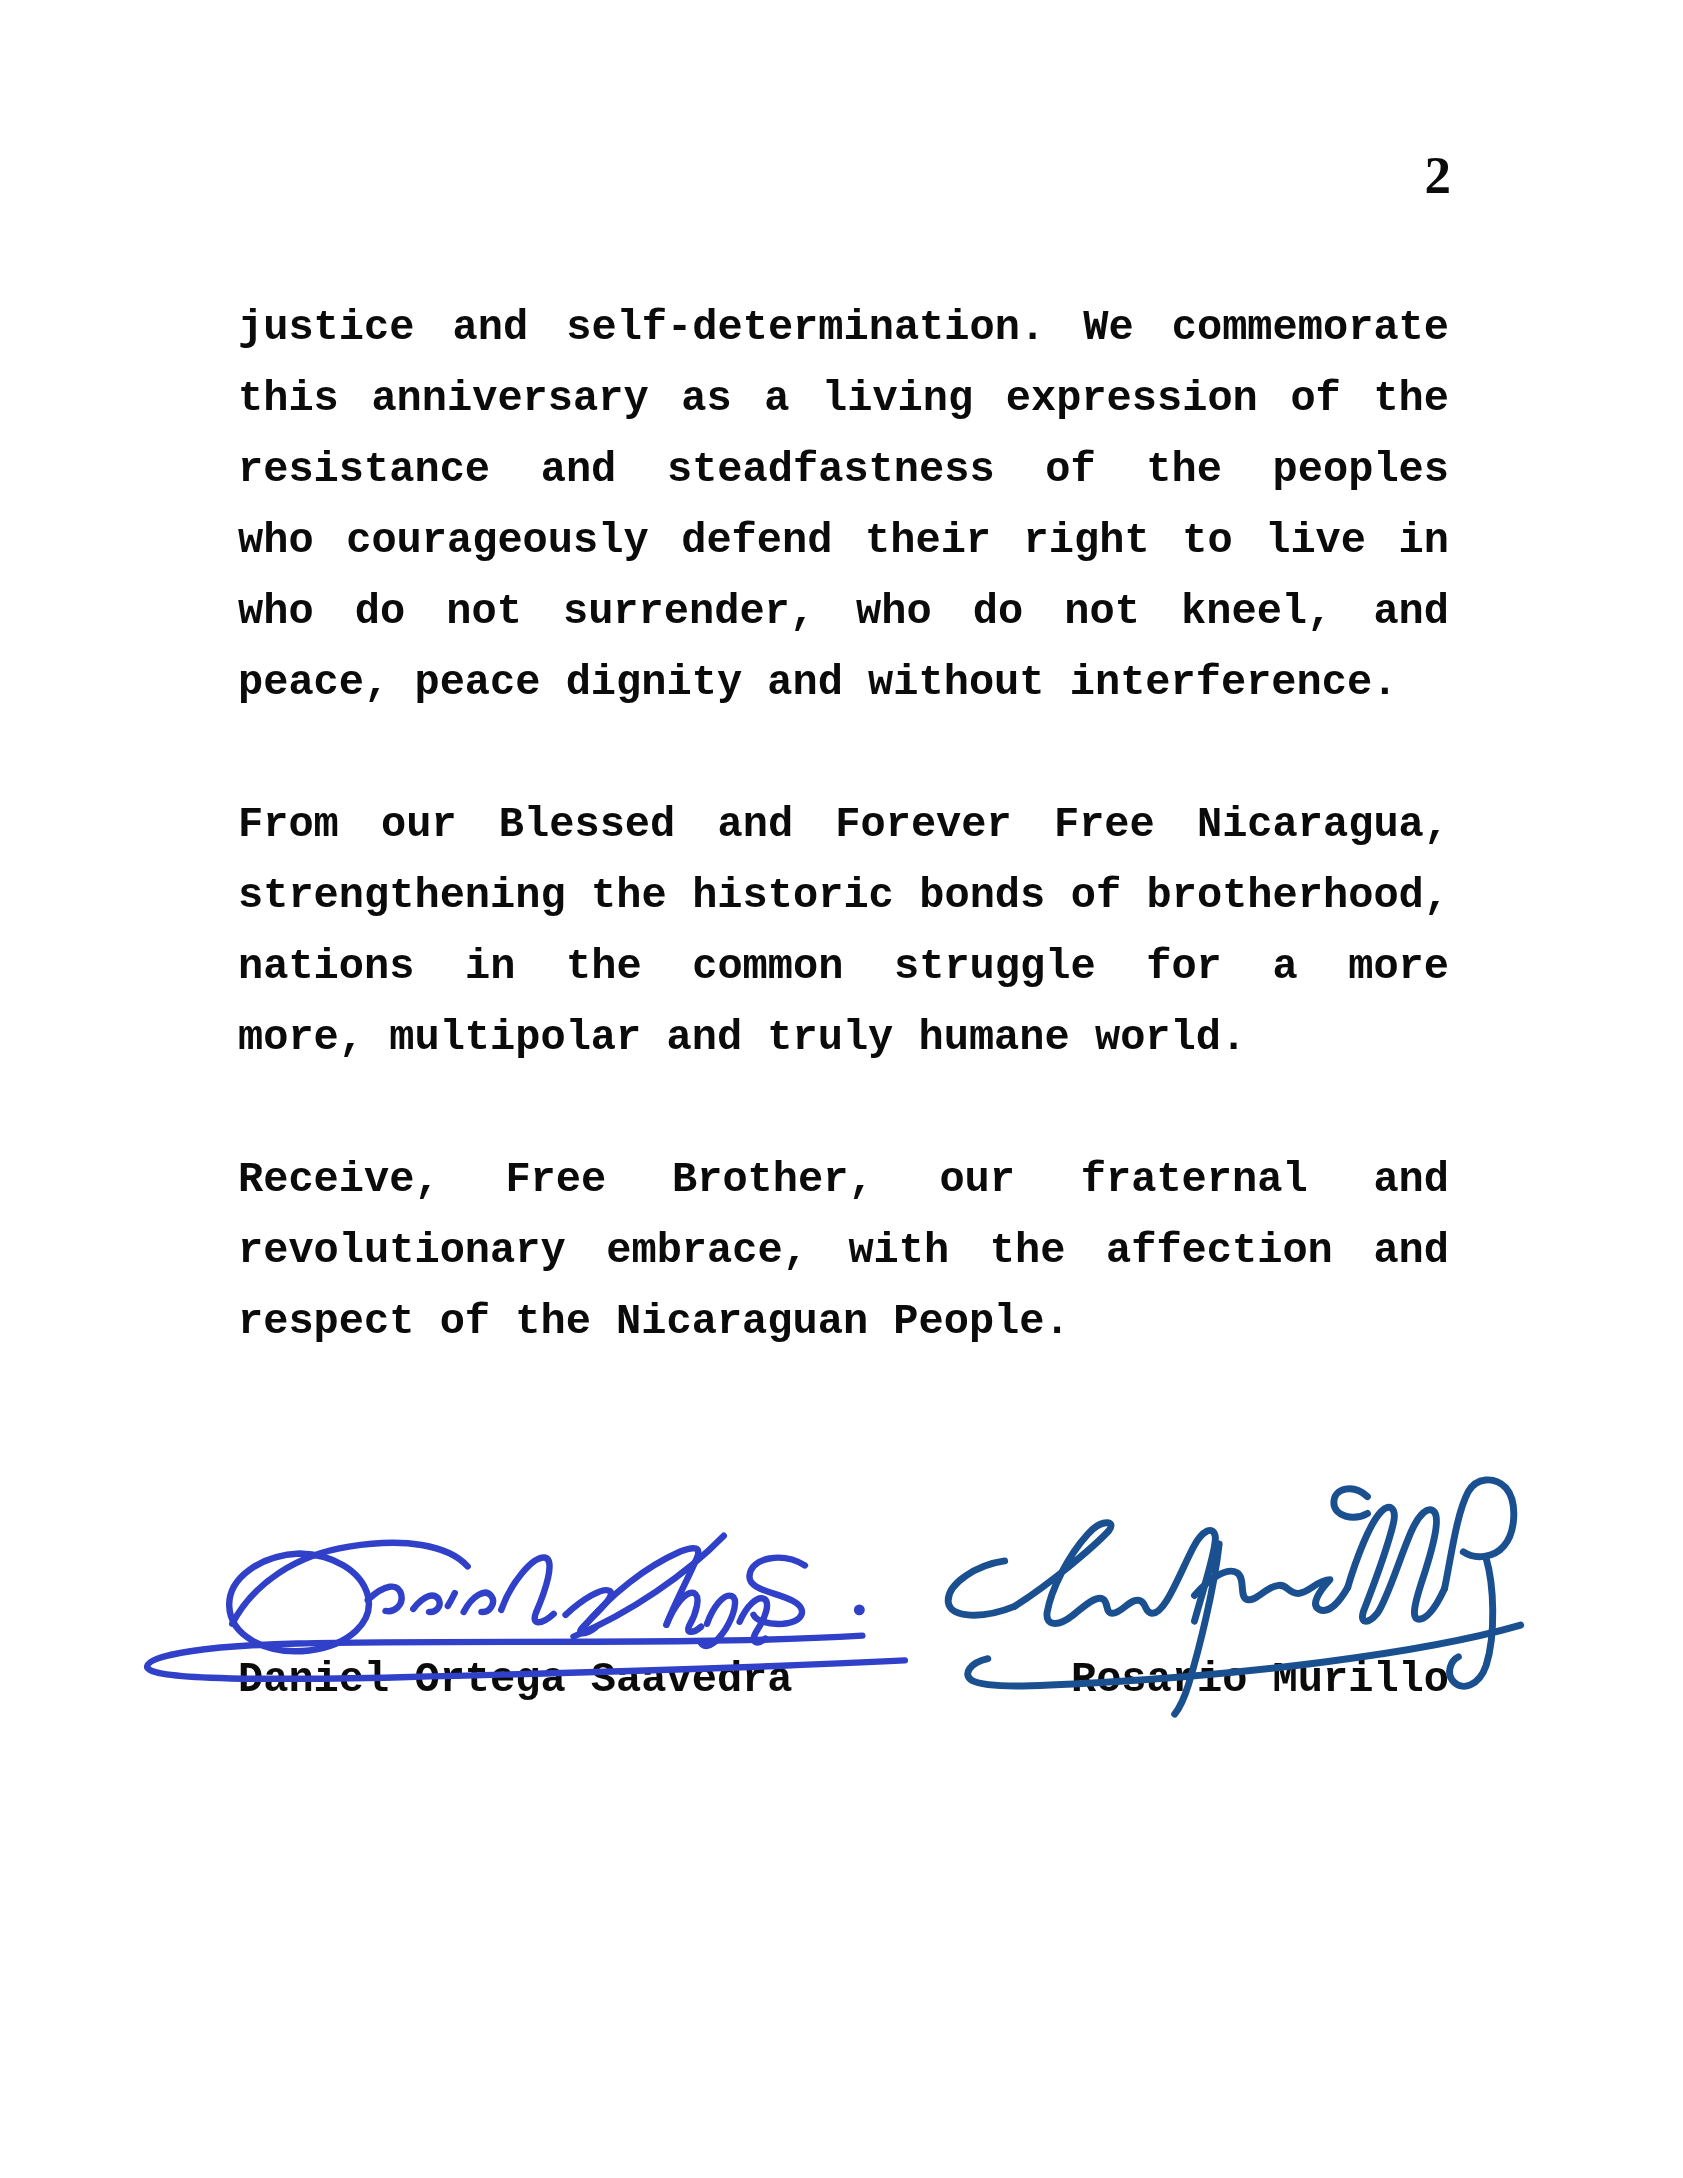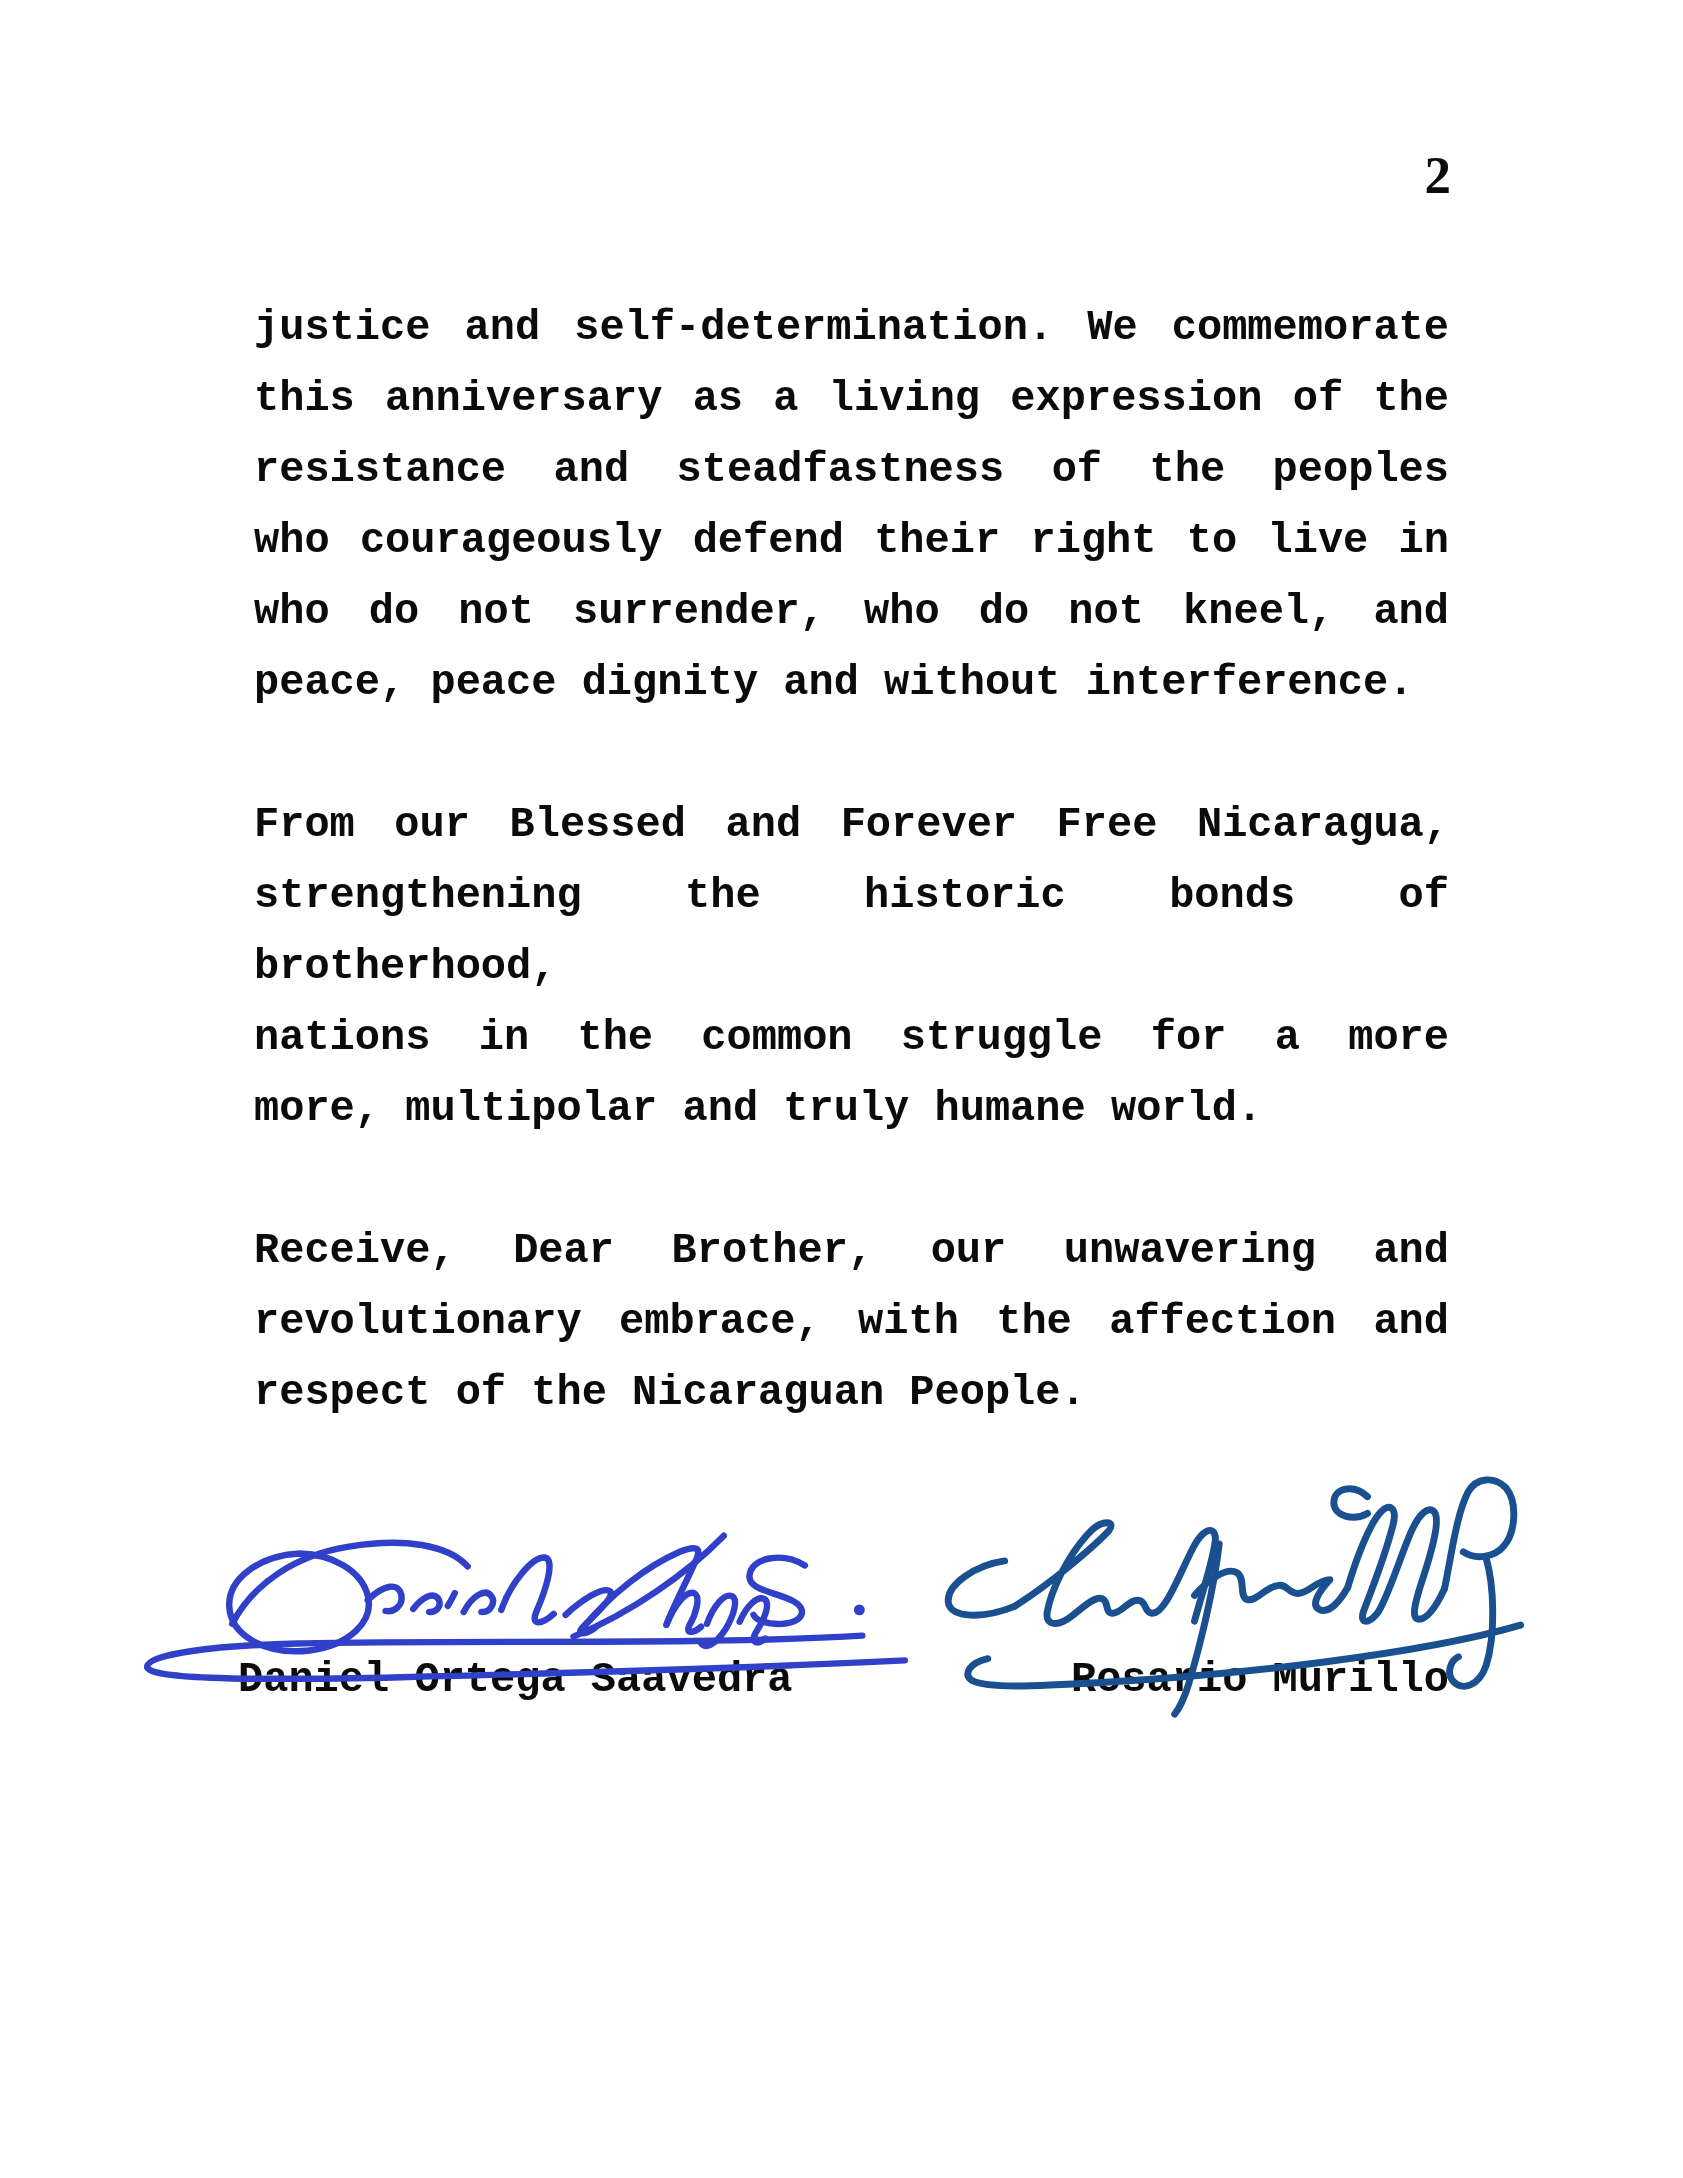--- a/index.html
+++ b/index.html
@@ -28,21 +28,21 @@
     position: absolute;
     left: 238px;
     top: 293px;
     width: 1211px;
     font-family: "Liberation Mono", "DejaVu Sans Mono", monospace;
     font-weight: 700;
     font-size: 42px;
     line-height: 71px;
     color: #0b0b0b;
   }
-  .para { margin: 0 0 71px 16px; }
+  .para { margin: 0 0 71px 0; }
   .para:last-child { margin-bottom: 0; }
   .line { text-align: justify; }
   .line.j { text-align-last: justify; }
   .line.last { text-align-last: left; }
   .names-row {
     position: absolute;
     left: 238px;
     top: 1645px;
     width: 1211px;
     display: flex;
@@ -78,21 +78,21 @@
       <div class="line j">who do not surrender, who do not kneel, and</div>
       <div class="line last">peace, peace dignity and without interference.</div>
     </div>
     <div class="para">
       <div class="line j">From our Blessed and Forever Free Nicaragua,</div>
       <div class="line j">strengthening the historic bonds of brotherhood,</div>
       <div class="line j">nations in the common struggle for a more</div>
       <div class="line last">more, multipolar and truly humane world.</div>
     </div>
     <div class="para">
-      <div class="line j">Receive, Dear Brother, our unwavering and</div>
+      <div class="line j">Receive, Free Brother, our fraternal and</div>
       <div class="line j">revolutionary embrace, with the affection and</div>
       <div class="line last">respect of the Nicaraguan People.</div>
     </div>
   </div>
 
   <svg class="sig sig-left" viewBox="130 1525 800 185" xmlns="http://www.w3.org/2000/svg">
     <g fill="none" stroke-width="6.5" stroke-linecap="round" stroke-linejoin="round" stroke="#3040c8">
       <path d="M 234,1640 C 256,1598 300,1570 352,1562 C 408,1553 452,1560 472,1582"></path>
       <path d="M 302,1569 C 262,1571 230,1594 231,1622 C 232,1652 268,1672 312,1667 C 352,1662 378,1638 371,1611 C 364,1586 336,1570 302,1569 Z"></path>
       <path d="M 371,1616 C 388,1600 402,1598 405,1611 C 407,1621 398,1629 389,1627"></path>

